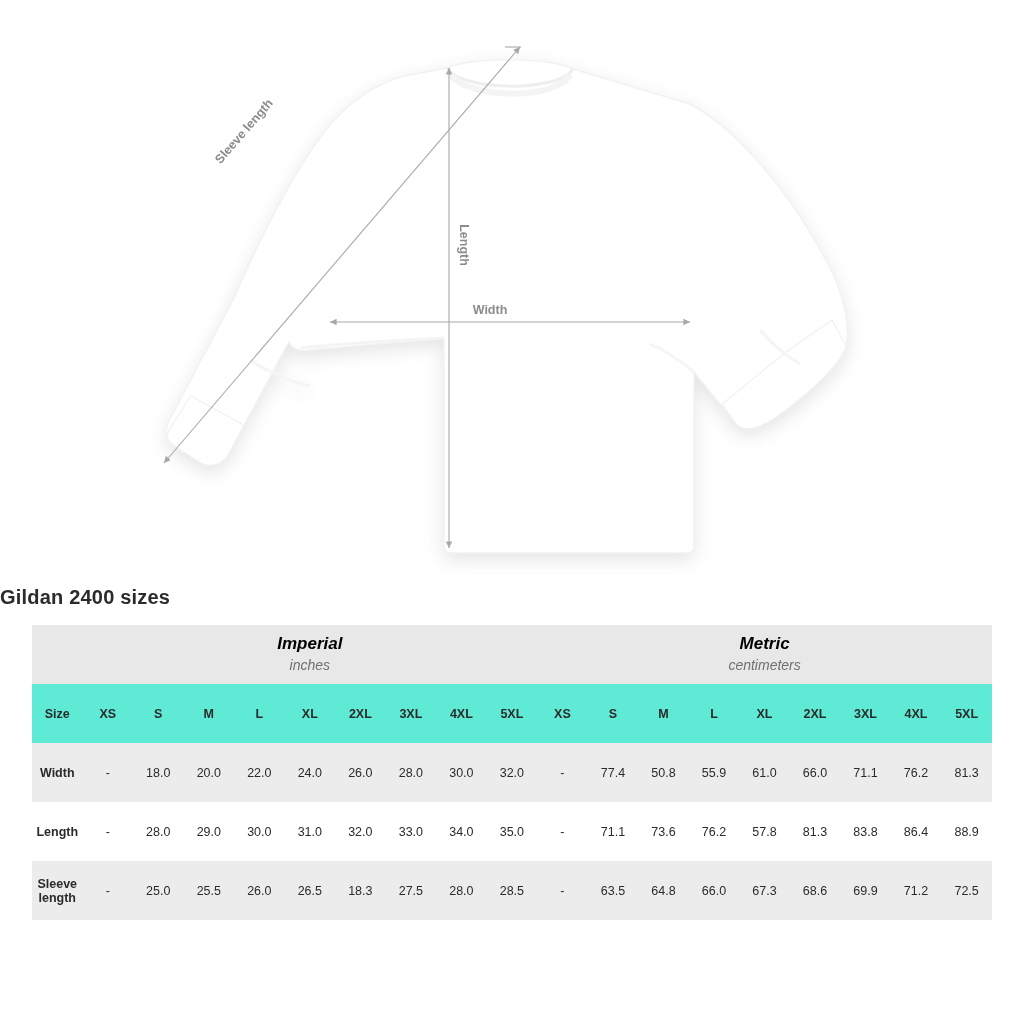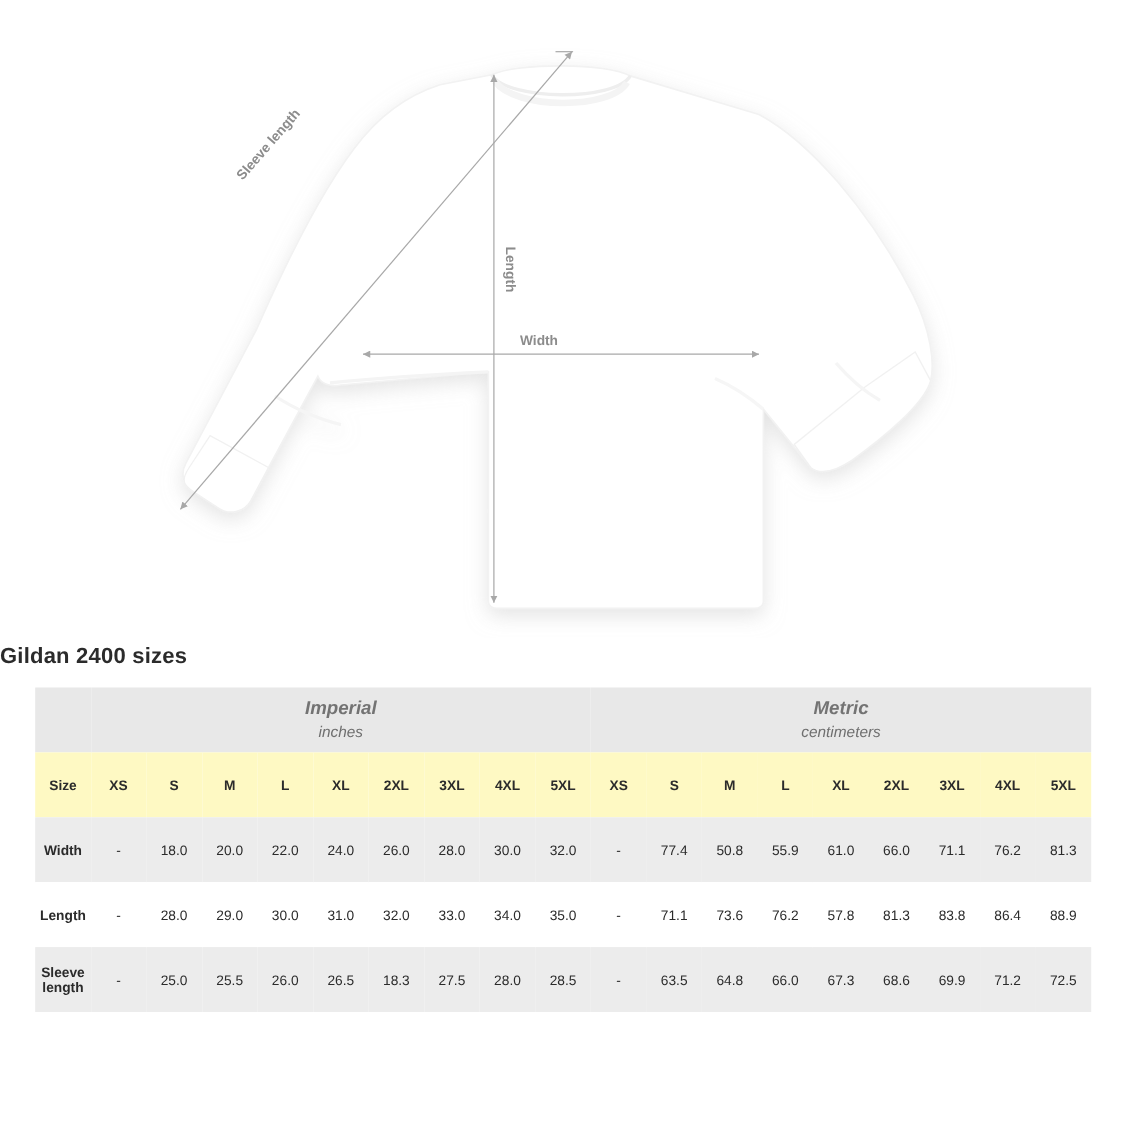--- a/index.html
+++ b/index.html
@@ -66,31 +66,31 @@
     border: none;
   }
   .unit-row td {
     background: #e8e8e8;
     height: 84px;
   }
   .unit-title {
     font-size: 17px;
     font-weight: bold;
     font-style: italic;
-    color: #737373;
+    color: #000000;
     line-height: 1.25;
   }
   .unit-sub {
     font-size: 14px;
     font-style: italic;
     color: #6f6f6f;
     line-height: 1.6;
   }
   .hdr-row td {
-    background: #fef9c3;
+    background: #5eead4;
     font-weight: bold;
     font-size: 13px;
   }
   .hdr-row td.rowlabel {
     font-weight: bold;
   }
   .data-row td {
     font-size: 12.5px;
   }
   .row-shaded td {

